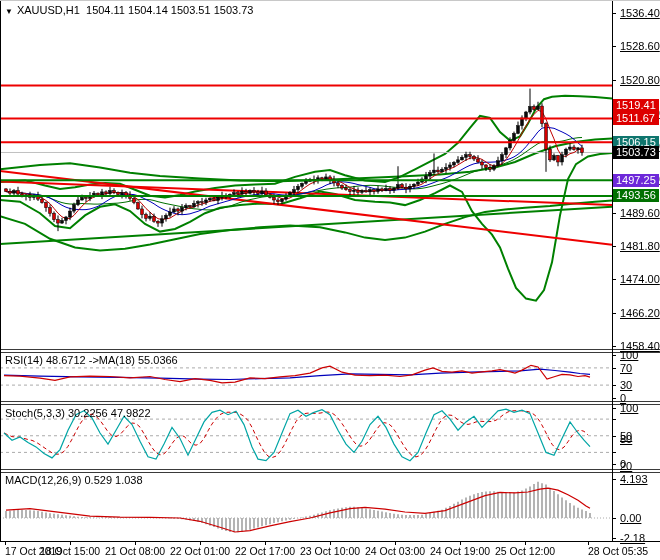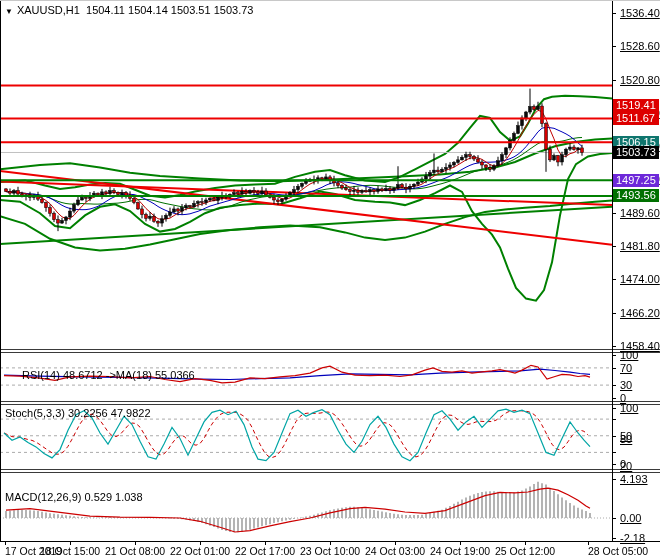--- a/index.html
+++ b/index.html
@@ -339,21 +339,21 @@
         <line x1="0" y1="117.57731600000007" x2="612" y2="117.57731600000007" stroke="#ee0000" stroke-width="2"></line>
         <line x1="0" y1="141.14329999999998" x2="612" y2="141.14329999999998" stroke="#ee0000" stroke-width="2"></line>
         <line x1="0" y1="179.13918000000038" x2="612" y2="179.13918000000038" stroke="#008000" stroke-width="2"></line>
         <line x1="0" y1="194.8925280000006" x2="612" y2="194.8925280000006" stroke="#008000" stroke-width="2"></line>
       </svg>
   </div>
 
   <div class="sep" style="top:348px;"></div>
 
   <div class="panel" id="rsi-panel" style="top:352px;height:48px;">
-    <div class="ind-label" style="top:16px;margin-left:17px;">RSI(14) 48.6712  -&gt;MA(18) 55.0366</div>
+    <div class="ind-label" style="top:1px;">RSI(14) 48.6712  -&gt;MA(18) 55.0366</div>
     <svg id="svg-rsi" width="616" height="48" viewBox="0 352 616 48">
         <line x1="0" y1="366.9" x2="612" y2="366.9" stroke="#aaaaaa" stroke-width="1" stroke-dasharray="3,3"></line>
         <line x1="0" y1="384.1" x2="612" y2="384.1" stroke="#aaaaaa" stroke-width="1" stroke-dasharray="3,3"></line>
         <polyline points="4,374.2 40,375.1 80,375.9 120,376.4 160,377.2 200,378.1 230,378.5 260,377.6 290,376.8 320,374.6 350,372.9 380,373.4 410,373.8 440,372.1 470,371.2 500,370.3 520,369.9 540,368.2 555,369.5 570,371.2 580,372.5 590,373.4" fill="none" stroke="#0000bb" stroke-width="1.2"></polyline>
         <polyline points="4,374.6 20,375.1 40,377.2 55,379.4 70,375.9 90,375.1 110,375.5 130,376.8 150,375.5 165,378.5 180,380.7 195,377.6 210,379.4 222,381.9 235,381.1 250,376.8 265,377.6 280,375.9 295,374.6 310,372.1 322,366.9 330,365.2 342,371.2 355,374.2 370,374.6 385,374.2 400,375.5 412,373.8 425,369.1 433,366.9 442,370.3 452,371.2 462,369.9 472,372.1 482,370.8 492,369.9 500,368.6 508,370.3 515,372.1 522,369.1 531,364.3 538,366.0 547,378.1 555,375.5 562,373.4 570,373.8 578,375.5 585,374.6 590,376.1" fill="none" stroke="#cc0000" stroke-width="1.2"></polyline>
       </svg>
   </div>
 
   <div class="sep" style="top:400px;"></div>
 
@@ -364,21 +364,21 @@
         <line x1="0" y1="434.75" x2="612" y2="434.75" stroke="#aaaaaa" stroke-width="1" stroke-dasharray="3,3"></line>
         <line x1="0" y1="451.4" x2="612" y2="451.4" stroke="#aaaaaa" stroke-width="1" stroke-dasharray="3,3"></line>
         <polyline points="4,432.0 8,433.8 12,435.6 16,436.1 20,436.0 24,437.4 28,438.5 32,439.4 36,441.1 40,443.7 44,446.5 48,449.2 52,451.8 56,453.2 60,453.1 64,450.4 68,445.3 72,438.2 76,430.4 80,423.0 84,417.2 88,414.0 92,413.1 96,415.3 100,419.3 104,424.9 108,430.8 112,434.6 116,435.6 120,433.6 124,429.2 128,424.5 132,422.0 136,422.5 140,426.1 144,432.7 148,440.0 152,446.6 156,451.8 160,453.9 164,452.9 168,448.7 172,442.6 176,437.4 180,434.8 184,435.3 188,439.2 192,443.1 196,444.2 200,442.5 204,437.5 208,429.9 212,423.0 216,417.6 220,413.6 224,411.7 228,411.2 232,411.3 236,411.3 240,412.9 244,415.3 248,419.5 252,426.3 256,435.0 260,443.3 264,450.5 268,455.1 272,456.6 276,455.1 280,450.8 284,444.3 288,436.3 292,427.9 296,420.6 300,415.4 304,412.7 308,412.1 312,412.3 316,412.4 320,412.1 324,411.4 328,411.0 332,412.0 336,414.9 340,419.6 344,425.5 348,432.1 352,438.4 356,443.1 360,445.2 364,444.5 368,441.0 372,435.4 376,429.2 380,424.2 384,421.7 388,422.3 392,425.7 396,431.5 400,438.4 404,445.0 408,450.7 412,454.4 416,455.9 420,454.6 424,450.7 428,444.4 432,436.5 436,428.3 440,421.2 444,416.2 448,413.9 452,414.4 456,417.2 460,420.5 464,422.7 468,423.4 472,422.5 476,420.9 480,420.2 484,420.5 488,420.6 492,420.5 496,419.2 500,416.4 504,413.2 508,410.9 512,409.9 516,409.7 520,409.7 524,410.1 528,410.6 532,412.0 536,415.2 540,420.6 544,427.9 548,436.0 552,443.2 556,447.8 560,448.8 564,446.1 568,440.7 572,434.8 576,430.6 580,429.1 584,430.3 588,434.0" fill="none" stroke="#cc0000" stroke-width="1" stroke-dasharray="4,3"></polyline>
         <polyline points="4,432.0 12,439.2 20,435.9 28,441.4 36,445.9 44,452.5 52,456.9 60,448.6 68,429.2 76,413.7 84,409.8 92,417.0 100,432.0 108,443.1 116,429.2 124,415.3 132,423.6 140,440.3 148,455.8 156,458.1 164,443.1 172,426.4 180,437.5 188,454.2 196,437.5 204,420.9 212,411.4 220,409.2 228,413.7 236,410.3 244,423.6 252,445.9 258,458.1 266,459.7 274,451.4 282,432.0 290,412.6 298,409.2 306,415.3 314,411.4 322,408.7 330,413.7 338,429.2 346,443.1 354,451.4 362,440.3 370,423.6 378,415.3 386,426.4 394,443.1 402,455.8 410,459.7 418,451.4 426,432.0 434,413.7 442,409.8 450,418.1 458,429.2 466,420.9 474,415.3 482,426.4 490,418.1 498,409.8 506,408.1 514,411.4 522,409.2 530,412.6 538,432.0 546,451.4 554,454.2 562,437.5 570,420.9 578,432.0 584,439.2 590,445.7" fill="none" stroke="#00a5a5" stroke-width="1.2"></polyline>
       </svg>
   </div>
 
   <div class="sep" style="top:468px;"></div>
 
   <div class="panel" id="macd-panel" style="top:472px;height:68px;">
-    <div class="ind-label" style="top:18px;">MACD(12,26,9) 0.529 1.038</div>
+    <div class="ind-label" style="top:1px;">MACD(12,26,9) 0.529 1.038</div>
     <svg id="svg-macd" width="616" height="68" viewBox="0 472 616 68">
         <line x1="0" y1="517" x2="612" y2="517" stroke="#aaaaaa" stroke-width="1" stroke-dasharray="1,2"></line>
         <line x1="6" y1="517" x2="6" y2="510.025" stroke="#b4b4b4" stroke-width="2"></line>
         <line x1="10" y1="517" x2="10" y2="509.62642857142856" stroke="#b4b4b4" stroke-width="2"></line>
         <line x1="14" y1="517" x2="14" y2="509.22785714285715" stroke="#b4b4b4" stroke-width="2"></line>
         <line x1="18" y1="517" x2="18" y2="508.82928571428573" stroke="#b4b4b4" stroke-width="2"></line>
         <line x1="22" y1="517" x2="22" y2="508.754" stroke="#b4b4b4" stroke-width="2"></line>
         <line x1="26" y1="517" x2="26" y2="509.002" stroke="#b4b4b4" stroke-width="2"></line>
         <line x1="30" y1="517" x2="30" y2="509.25" stroke="#b4b4b4" stroke-width="2"></line>
         <line x1="34" y1="517" x2="34" y2="509.498" stroke="#b4b4b4" stroke-width="2"></line>
@@ -596,15 +596,15 @@
       <div class="timelabel" style="left: 265px; transform: translateX(-50%);">22 Oct 17:00</div>
       <div class="timetick" style="left: 330px;"></div>
       <div class="timelabel" style="left: 330px; transform: translateX(-50%);">23 Oct 10:00</div>
       <div class="timetick" style="left: 395px;"></div>
       <div class="timelabel" style="left: 395px; transform: translateX(-50%);">24 Oct 03:00</div>
       <div class="timetick" style="left: 460px;"></div>
       <div class="timelabel" style="left: 460px; transform: translateX(-50%);">24 Oct 19:00</div>
       <div class="timetick" style="left: 525px;"></div>
       <div class="timelabel" style="left: 525px; transform: translateX(-50%);">25 Oct 12:00</div>
       <div class="timetick" style="left: 588px;"></div>
-      <div class="timelabel" style="left: 588px;">28 Oct 05:00</div>
+      <div class="timelabel" style="left: 588px;">28 Oct 05:35</div>
     </div>
 </div>
 
 </body></html>

